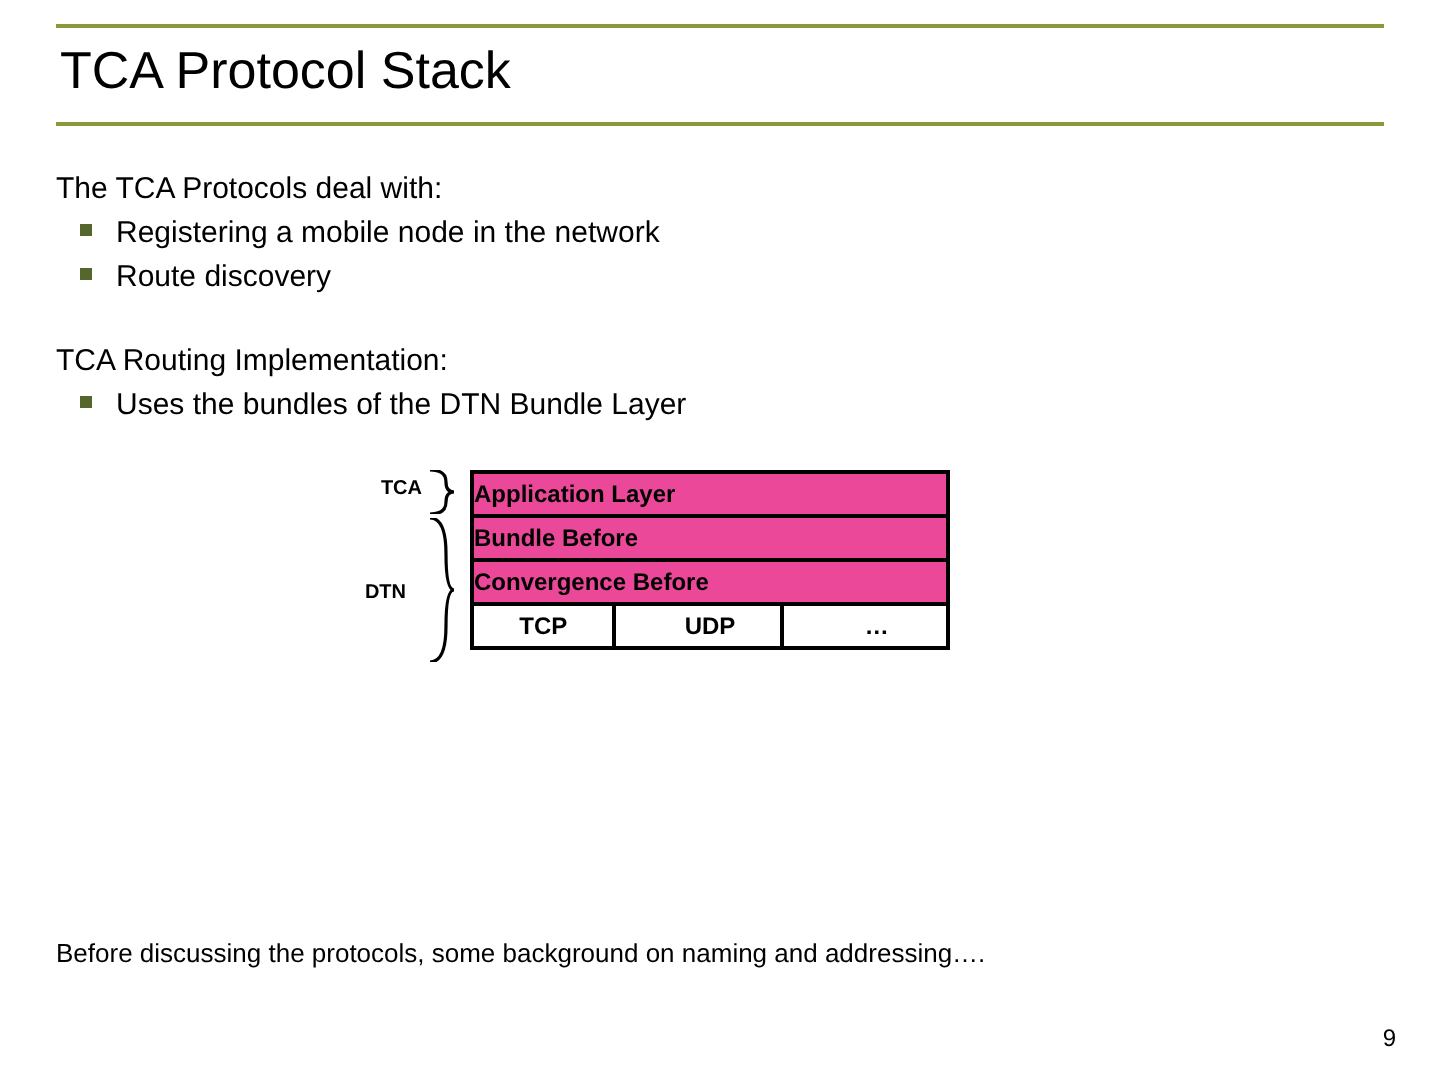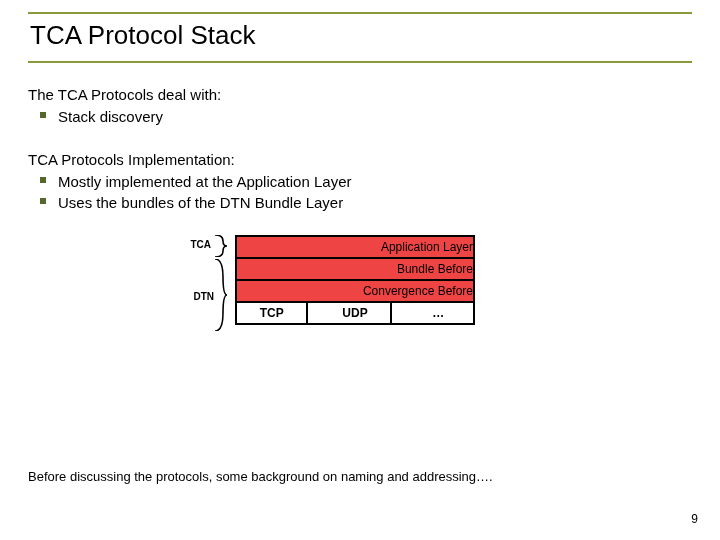--- a/index.html
+++ b/index.html
@@ -39,32 +39,32 @@
     display: flex; gap: 12px;
     margin-left: 135px;
   }
   .brace-col {
     width: 60px;
     font-size: 10px; font-weight: bold;
     text-align: right;
     position: relative;
   }
   .brace-label-tca { position:absolute; right:12px; top:4px; }
-  .brace-label-dtn { position:absolute; right:9px; top:56px; }
+  .brace-label-dtn { position:absolute; right:20px; top:56px; }
   .brace-svg { position:absolute; right:-4px; top:0; width:14px; }
   .layers {
     width: 240px;
   }
   .layer {
     border: 2.5px solid #000;
-    text-align: right;
+    text-align: left;
     font-size: 12px;
-    font-weight: normal;
+    font-weight: bold;
     padding: 3px 0;
-    background:#ef4444;
+    background:#ec4899;
   }
   .layer + .layer { border-top: none; }
   .subrow {
     display:flex;
     border-left:2.5px solid #000;
     border-right:2.5px solid #000;
     border-bottom:2.5px solid #000;
     gap:12px;
   }
   .subcell {
@@ -88,29 +88,29 @@
 <body>
 
 <div class="slide">
   <div class="title-wrap">
     <h1 class="title">TCA Protocol Stack</h1>
   </div>
 
   <div class="block">
     <p class="lead">The TCA Protocols deal with:</p>
     <ul class="bullets">
+      <li><span class="sq"></span><span>Registering a mobile node in the network</span></li>
       <li><span class="sq"></span></li>
-      <li><span class="sq"></span><span>Stack discovery</span></li>
+      <li><span class="sq"></span><span>Route discovery</span></li>
     </ul>
   </div>
 
   <div class="block">
-    <p class="lead">TCA Protocols Implementation:</p>
+    <p class="lead">TCA Routing Implementation:</p>
     <ul class="bullets">
-      <li><span class="sq"></span><span>Mostly implemented at the Application Layer</span></li>
       <li><span class="sq"></span><span>Uses the bundles of the DTN Bundle Layer</span></li>
     </ul>
   </div>
 
   <div class="stack">
     <div class="brace-col">
       <span class="brace-label-tca">TCA</span>
       <span class="brace-label-dtn">DTN</span>
       <svg class="brace-svg" height="22" viewBox="0 0 14 22">
         <path d="M2 0 Q10 0 10 6 Q10 11 14 11 Q10 11 10 16 Q10 22 2 22" fill="none" stroke="#000" stroke-width="1.6"></path>

